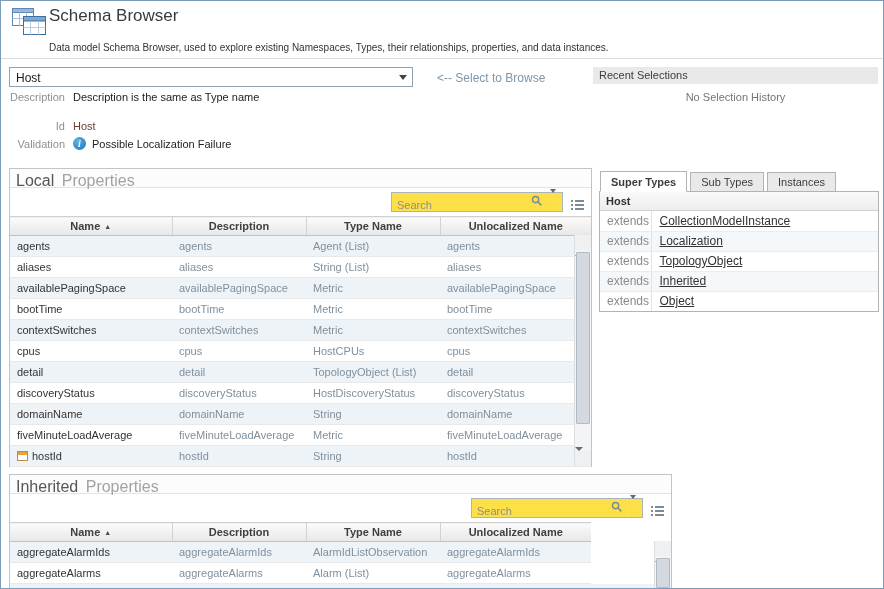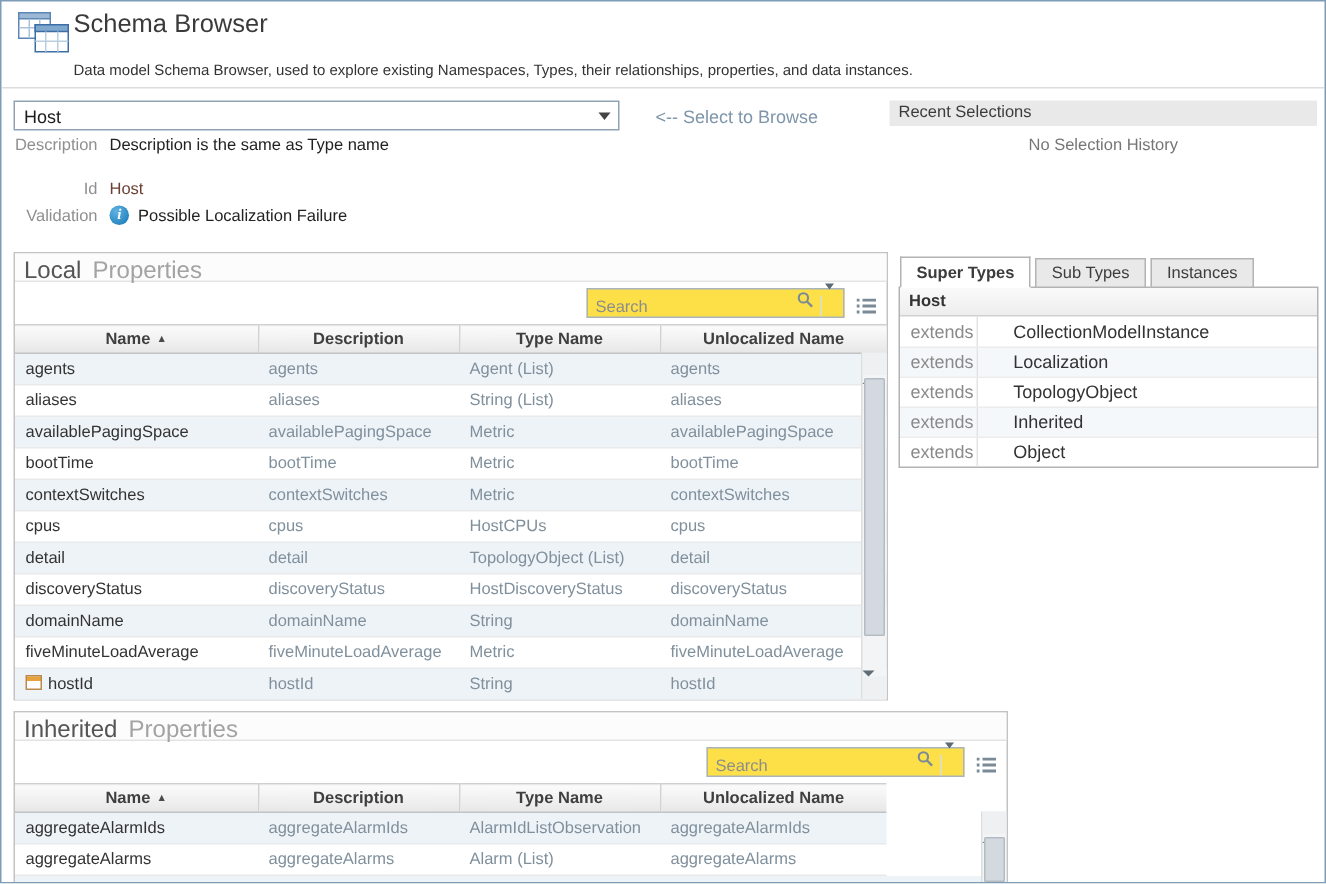--- a/index.html
+++ b/index.html
@@ -83,21 +83,21 @@
   .tabs{left:599px;top:170px;display:flex;align-items:flex-end;z-index:3;}
   .tab{height:20px;padding:3px 10px;font-size:11px;color:#3c3c3c;background:#e9e9e9;border:1px solid #b3b3b3;margin-right:3px;white-space:nowrap;}
   .tab.active{background:#fff;font-weight:bold;border-bottom-color:#fff;position:relative;z-index:4;height:21px;padding-top:4px;}
   #types-panel{left:598px;top:190px;width:280px;border:1px solid #b3b3b3;background:#fff;z-index:2;}
   .types-header{height:19px;background:linear-gradient(#fafafa,#ededed);border-bottom:1px solid #d0d0d0;font-size:11px;font-weight:bold;color:#333;padding:3px 6px;}
   .ttable{border-collapse:collapse;width:100%;table-layout:fixed;font-size:12px;}
   .ttable td{height:20px;border-bottom:1px solid #ececec;overflow:hidden;white-space:nowrap;}
   .ttable tr:last-child td{border-bottom:none;}
   .ttable tbody tr.odd{background:#f5f8fa;}
   .c-rel{width:50px;color:#8a8a8a;padding-left:7px;border-right:1px solid #e3e3e3;}
-  .c-type{color:#333;padding-left:24px;}
+  .c-type{color:#333;padding-left:8px;text-decoration:underline;}
 </style>
 </head>
 <body>
 
 <div class="page">
 
   <span class="abs app-icon">
     <svg width="36" height="30" viewBox="0 0 36 30">
       <rect x="1.5" y="1.5" width="21" height="17" fill="#ffffff" stroke="#5b87b7"></rect>
       <rect x="1.5" y="1.5" width="21" height="4" fill="#9db8d6" stroke="#5b87b7"></rect>

